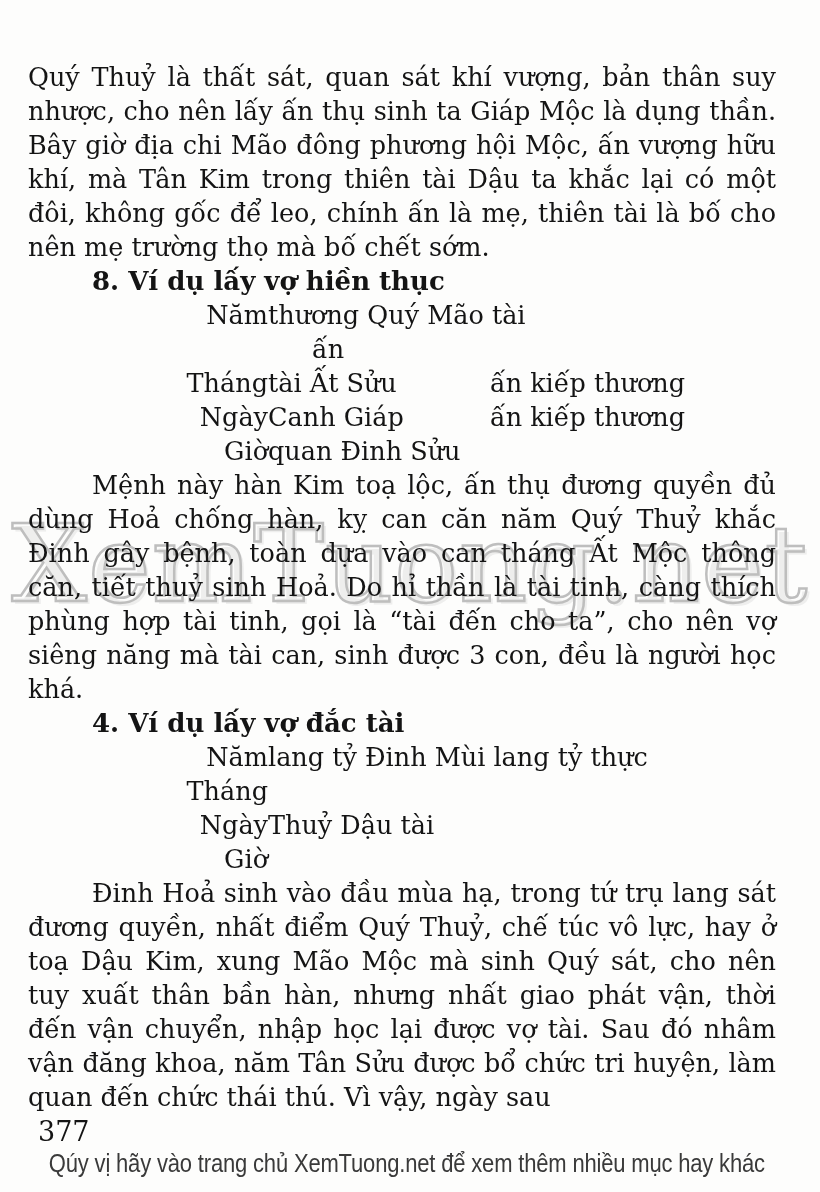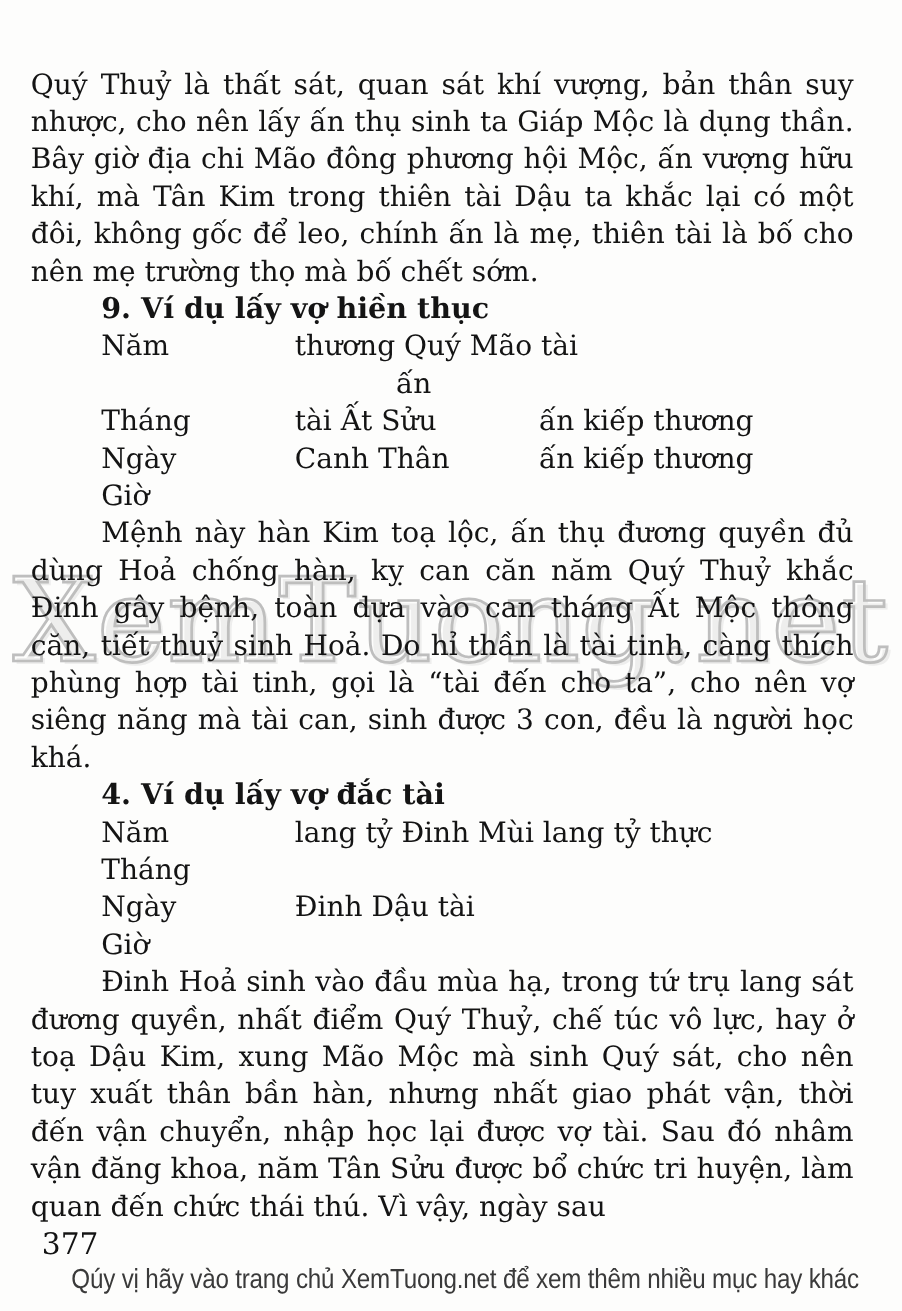--- a/index.html
+++ b/index.html
@@ -49,25 +49,25 @@
   .sec-heading {
     margin: 0;
     padding-left: 64px;
     font-size: 26px;
     font-weight: bold;
     line-height: 34px;
   }
 
   .pillar-table { padding-left: 64px; }
   .prow { display: flex; line-height: 34px; }
-  .plabel { flex: none; width: 176px; }
+  .plabel { flex: none; width: 176px; text-align: right; }
   .pcell-1 { flex: none; min-width: 176px; white-space: nowrap; }
   .pcell-1.wide { min-width: 0; }
   .pcell-2 { white-space: nowrap; margin-left: 46px; }
-  .an-offset { margin-left: 92px; }
+  .an-offset { margin-left: 44px; }
 
   .page-number {
     position: absolute;
     left: 38px;
     top: 1116px;
     font-size: 27px;
     line-height: 32px;
     z-index: 2;
   }
 
@@ -75,21 +75,20 @@
     position: absolute;
     top: 1146px;
     left: 0;
     width: 716px;
     text-align: center;
     font-family: "Liberation Sans", sans-serif;
     font-size: 25px;
     line-height: 34px;
     color: #3a3a3a;
     z-index: 2;
-    margin-left: 16px;
   }
   .footer-inner {
     display: inline-block;
     transform: scaleX(0.88);
     transform-origin: center;
     white-space: nowrap;
     letter-spacing: -0.2px;
   }
   .footer .brand { color: #3a3a3a; }
 </style>
@@ -97,61 +96,62 @@
 <body>
 
 <div class="page">
 
   <div class="watermark">XemTuong.net</div>
 
   <div class="content">
 
     <p class="para first">Quý Thuỷ là thất sát, quan sát khí vượng, bản thân suy nhược, cho nên lấy ấn thụ sinh ta Giáp Mộc là dụng thần. Bây giờ địa chi Mão đông phương hội Mộc, ấn vượng hữu khí, mà Tân Kim trong thiên tài Dậu ta khắc lại có một đôi, không gốc để leo, chính ấn là mẹ, thiên tài là bố cho nên mẹ trường thọ mà bố chết sớm.</p>
 
-    <h3 class="sec-heading">9. Ví dụ lấy vợ hiền thục</h3>
+    <h3 class="sec-heading">8. Ví dụ lấy vợ hiền thục</h3>
 
     <div class="pillar-table">
       <div class="prow">
         <span class="plabel">Năm</span>
         <span class="pcell-1 wide">thương Quý Mão tài</span>
       </div>
       <div class="prow">
         <span class="plabel"></span>
         <span class="pcell-1 wide an-offset">ấn</span>
       </div>
       <div class="prow">
         <span class="plabel">Tháng</span>
         <span class="pcell-1">tài Ất Sửu</span>
         <span class="pcell-2">ấn kiếp thương</span>
       </div>
       <div class="prow">
         <span class="plabel">Ngày</span>
-        <span class="pcell-1">Canh Thân</span>
+        <span class="pcell-1">Canh Giáp</span>
         <span class="pcell-2">ấn kiếp thương</span>
       </div>
       <div class="prow">
         <span class="plabel">Giờ</span>
+        <span class="pcell-1 wide">quan Đinh Sửu</span>
       </div>
     </div>
 
     <p class="para">Mệnh này hàn Kim toạ lộc, ấn thụ đương quyền đủ dùng Hoả chống hàn, kỵ can căn năm Quý Thuỷ khắc Đinh gây bệnh, toàn dựa vào can tháng Ất Mộc thông căn, tiết thuỷ sinh Hoả. Do hỉ thần là tài tinh, càng thích phùng hợp tài tinh, gọi là “tài đến cho ta”, cho nên vợ siêng năng mà tài can, sinh được 3 con, đều là người học khá.</p>
 
     <h3 class="sec-heading">4. Ví dụ lấy vợ đắc tài</h3>
 
     <div class="pillar-table">
       <div class="prow">
         <span class="plabel">Năm</span>
         <span class="pcell-1 wide">lang tỷ Đinh Mùi lang tỷ thực</span>
       </div>
       <div class="prow">
         <span class="plabel">Tháng</span>
       </div>
       <div class="prow">
         <span class="plabel">Ngày</span>
-        <span class="pcell-1 wide">Đinh Dậu tài</span>
+        <span class="pcell-1 wide">Thuỷ Dậu tài</span>
       </div>
       <div class="prow">
         <span class="plabel">Giờ</span>
       </div>
     </div>
 
     <p class="para">Đinh Hoả sinh vào đầu mùa hạ, trong tứ trụ lang sát đương quyền, nhất điểm Quý Thuỷ, chế túc vô lực, hay ở toạ Dậu Kim, xung Mão Mộc mà sinh Quý sát, cho nên tuy xuất thân bần hàn, nhưng nhất giao phát vận, thời đến vận chuyển, nhập học lại được vợ tài. Sau đó nhâm vận đăng khoa, năm Tân Sửu được bổ chức tri huyện, làm quan đến chức thái thú. Vì vậy, ngày sau</p>
 
   </div>
 

